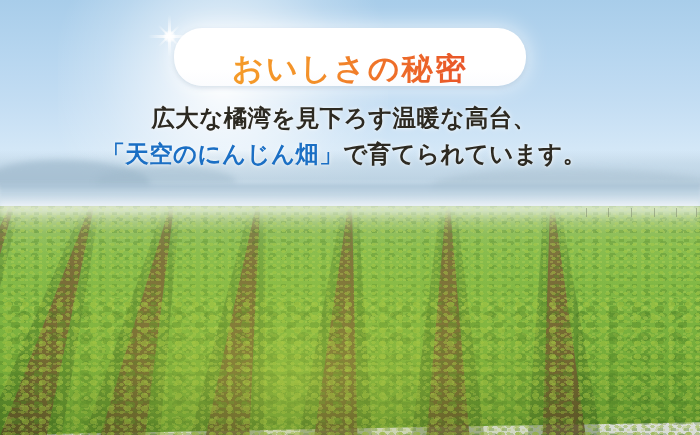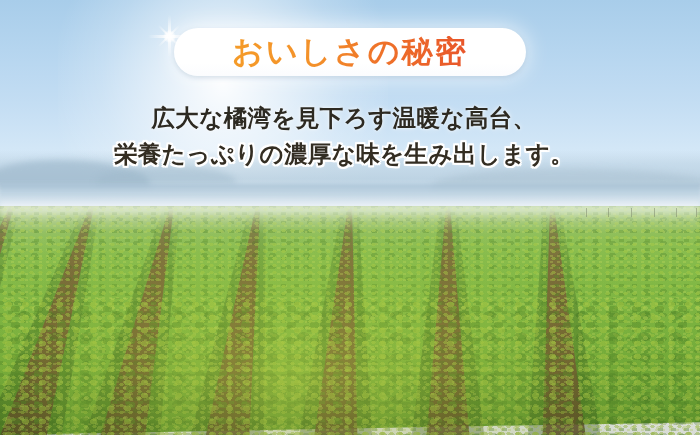--- a/index.html
+++ b/index.html
@@ -204,27 +204,27 @@
     position: absolute;
     top: 2px;
     width: 1px; height: 9px;
     background: rgba(110,120,96,0.45);
   }
 
   
   .title-pill {
     position: absolute;
     left: 174px; top: 28px;
-    width: 352px; height: 48px;
+    width: 352px; height: 58px;
     background: linear-gradient(to bottom, #ffffff 0%, #ffffff 72%, #fbfcfe 100%);
     border-radius: 28px;
     box-shadow: 0 2px 5px rgba(120,150,180,0.28),
                 0 0 22px rgba(255,255,255,0.85);
     display: flex;
-    align-items: center;
+    align-items: flex-end;
     justify-content: center;
   }
   .title-text {
     font-size: 31px;
     font-weight: 700;
     letter-spacing: 2.2px;
     line-height: 1;
     background: linear-gradient(to right, #f59b28 0%, #f3912a 34%, #ef7329 62%, #e8552a 100%);
     -webkit-background-clip: text;
     background-clip: text;
@@ -353,18 +353,18 @@
     <div class="ray h"></div>
     <div class="ray d1"></div>
     <div class="ray d2"></div>
     <div class="core"></div>
   </div>
 
   <div class="copy">
     <div class="copy-line on-sky">
       <span>広大な橘湾を見下ろす温暖な高台、</span>
     </div>
-    <div class="copy-line on-field">
-      <span>栄養たっぷりの濃厚な味を生み出します。</span>
+    <div class="copy-line on-sky">
+      <span class="hl-blue">「天空のにんじん畑」</span><span>で育てられています。</span>
     </div>
   </div>
 
 </div>
 
 </body></html>

